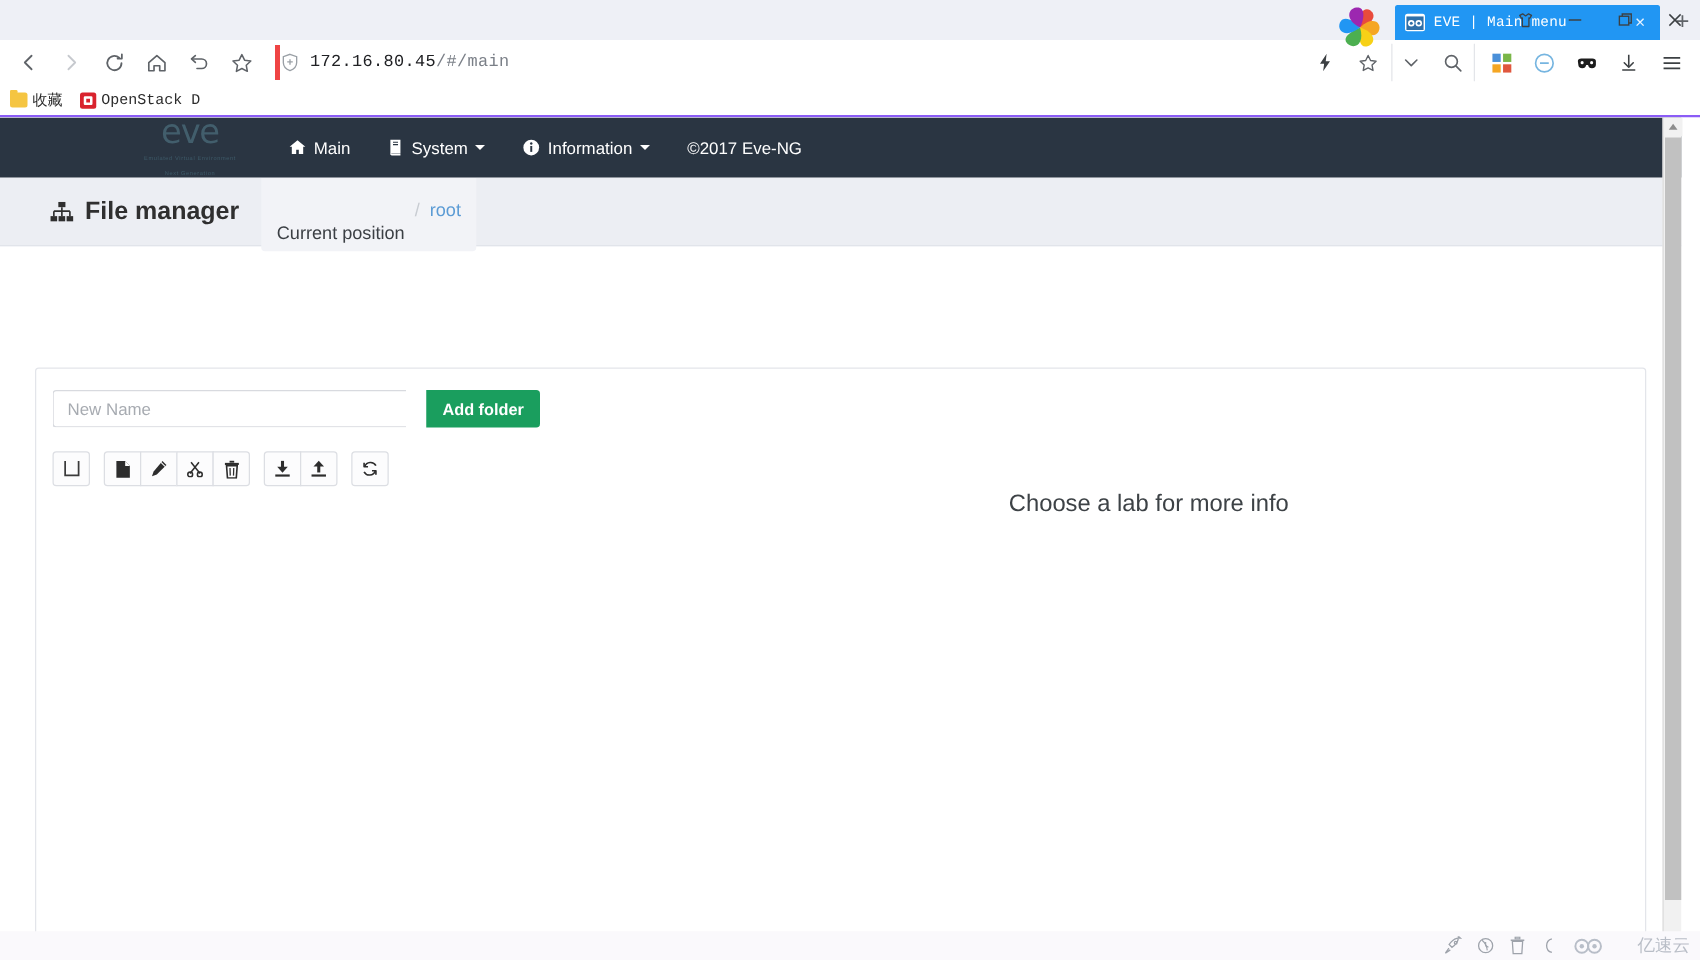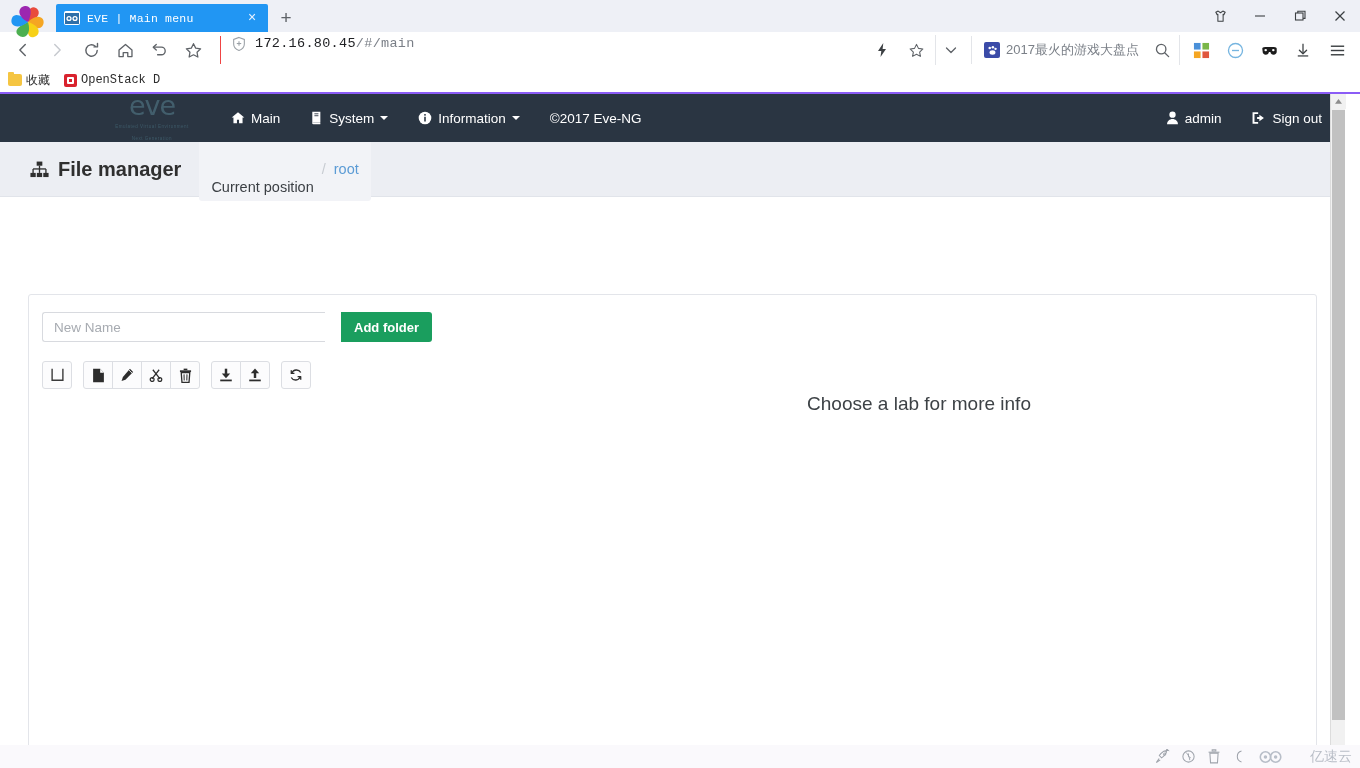--- a/index.html
+++ b/index.html
@@ -9,21 +9,21 @@
     font-family: "Liberation Sans", sans-serif;
     background: #ffffff;
     overflow: hidden;
   }
 
   
   .browser { width: 1360px; height: 768px; position: relative; background:#fff; }
 
   .tabstrip {
     height: 32px; background: #eef0f6;
-    display: flex; align-items: flex-end; position: relative;
+    display: flex; align-items: flex-end; position: relative; justify-content: flex-end;
   }
   .brand-logo {
     width: 56px; height: 32px; display:flex; align-items:center; justify-content:center;
     position:relative;
   }
   .pinwheel { width: 40px; height: 40px; position:absolute; top:2px; left:8px; }
 
   .tab {
     width: 212px; height: 28px; background: #2196f3;
     display: flex; align-items: center; padding: 0 8px;
@@ -56,22 +56,22 @@
   .toolbar {
     height: 36px; background:#fff; display:flex; align-items:center; padding:0 6px;
     border-bottom: none;
   }
   .tb-btn {
     width: 30px; height: 30px; display:flex; align-items:center; justify-content:center;
     color:#5f6368; margin: 0 2px;
   }
   .tb-btn.dim { color:#c6c9ce; }
   .omnibox {
-    flex: 1; height: 28px; margin: 0 6px 0 10px; display:flex; 
-    border-left:1px solid #ef4444; padding-left: 10px;
+    flex: 1; height: 28px; margin: 0 6px 0 10px; display:flex; align-items:center;
+    border-left:4px solid #ef4444; 
   }
   .shield { width:16px; height:16px; color:#9aa0a6; margin-right:8px; flex:0 0 auto;}
   .url {
     font-family:"Liberation Mono", monospace; font-size:13.5px; color:#202124;
     white-space:nowrap; letter-spacing:0.3px;
   }
   .url .path { color:#7a7f87; }
   .omni-right { display:flex; align-items:center; }
   .searchbox {
     display:flex; align-items:center; height:28px; border-left:1px solid #e3e5e9;
@@ -143,21 +143,21 @@
     border-top:4px solid #fff; margin-left:6px; display:inline-block;
   }
   .copyright {
     color:#ffffff; font-size:13.5px; padding:0 15px; white-space:nowrap;
   }
   .nav-right { position:absolute; right:8px; display:flex; align-items:center; }
 
   
   .subheader {
     height: 55px; background:#eceef3; display:flex; align-items:center;
-    padding-left: 30px; border-bottom:1px solid #e1e4ea;
+    padding-left: 40px; border-bottom:1px solid #e1e4ea;
   }
   .pagetitle {
     display:flex; align-items:center; font-size:20px; font-weight:bold; color:#2f2f2f;
   }
   .pagetitle .ti { margin-right:9px; display:flex; align-items:center; }
   .breadcrumb {
     margin-left: 18px; display:flex; align-items:center; font-size:14.5px;
     background:#f2f3f7; padding:6px 12px; border-radius:3px;
   }
   .bc-cur { color:#3b3f44;margin-top:36px; }
@@ -344,31 +344,20 @@
             <path d="M10 2.8l2.3 4.7 5.2.7-3.8 3.6.9 5.1-4.6-2.4-4.6 2.4.9-5.1L2.5 8.2l5.2-.7z" fill="none" stroke="#5f6368" stroke-width="1.3" stroke-linejoin="round"></path>
           </svg>
       </div>
       <div class="tb-btn" style="border-left:1px solid #e3e5e9;">
         <svg width="16" height="16" viewBox="0 0 16 16">
             <path d="M3.5 6 8 10.5 12.5 6" fill="none" stroke="#5f6368" stroke-width="1.3" stroke-linecap="round" stroke-linejoin="round"></path>
           </svg>
       </div>
     </div>
 
-    <div class="searchbox">
-      <span class="paw">
-        <svg width="11" height="11" viewBox="0 0 12 12">
-            <circle cx="3" cy="3.2" r="1.4" fill="#fff"></circle>
-            <circle cx="6.4" cy="2.4" r="1.4" fill="#fff"></circle>
-            <circle cx="9.3" cy="4.2" r="1.3" fill="#fff"></circle>
-            <ellipse cx="6" cy="8.2" rx="3.2" ry="2.4" fill="#fff"></ellipse>
-          </svg>
-      </span>
-      <span class="search-text">2017最火的游戏大盘点</span>
-    </div>
     <div class="tb-btn">
       <svg width="17" height="17" viewBox="0 0 18 18">
           <circle cx="7.6" cy="7.6" r="5" fill="none" stroke="#5f6368" stroke-width="1.4"></circle>
           <line x1="11.3" y1="11.3" x2="15.5" y2="15.5" stroke="#5f6368" stroke-width="1.4" stroke-linecap="round"></line>
         </svg>
     </div>
 
     <div class="tb-right">
       <div class="tb-btn">
         <svg width="17" height="17" viewBox="0 0 18 18">
@@ -457,40 +446,20 @@
                   <rect x="7.1" y="6.6" width="1.8" height="5.4" fill="#2a3542"></rect>
                   <circle cx="8" cy="4.4" r="1.1" fill="#2a3542"></circle>
                 </svg>
             </span>
             <span>Information</span>
             <span class="caret"></span>
           </div>
           <div class="copyright">©2017 Eve-NG</div>
         </div>
 
-        <div class="nav-right">
-          <div class="nav-link">
-            <span class="ni">
-              <svg width="13" height="14" viewBox="0 0 14 16">
-                  <circle cx="7" cy="4.2" r="3.6" fill="#fff"></circle>
-                  <path d="M0.8 15.2c0-3.6 2.8-6 6.2-6s6.2 2.4 6.2 6Z" fill="#fff"></path>
-                </svg>
-            </span>
-            <span>admin</span>
-          </div>
-          <div class="nav-link">
-            <span class="ni">
-              <svg width="15" height="14" viewBox="0 0 16 16">
-                  <path d="M1.2 1.4h6.4v2H3.4v9.2h4.2v2H1.2Z" fill="#fff"></path>
-                  <path d="M9 4.4 14.2 8 9 11.6V9.1H6.4V6.9H9Z" fill="#fff"></path>
-                </svg>
-            </span>
-            <span>Sign out</span>
-          </div>
-        </div>
       </div>
 
       <div class="subheader">
         <div class="pagetitle">
           <span class="ti">
             <svg width="19" height="17" viewBox="0 0 20 18">
                 <rect x="7" y="0.6" width="6" height="4.4" fill="#2f2f2f"></rect>
                 <rect x="0.4" y="12.6" width="5.6" height="4.4" fill="#2f2f2f"></rect>
                 <rect x="7.2" y="12.6" width="5.6" height="4.4" fill="#2f2f2f"></rect>
                 <rect x="14" y="12.6" width="5.6" height="4.4" fill="#2f2f2f"></rect>

